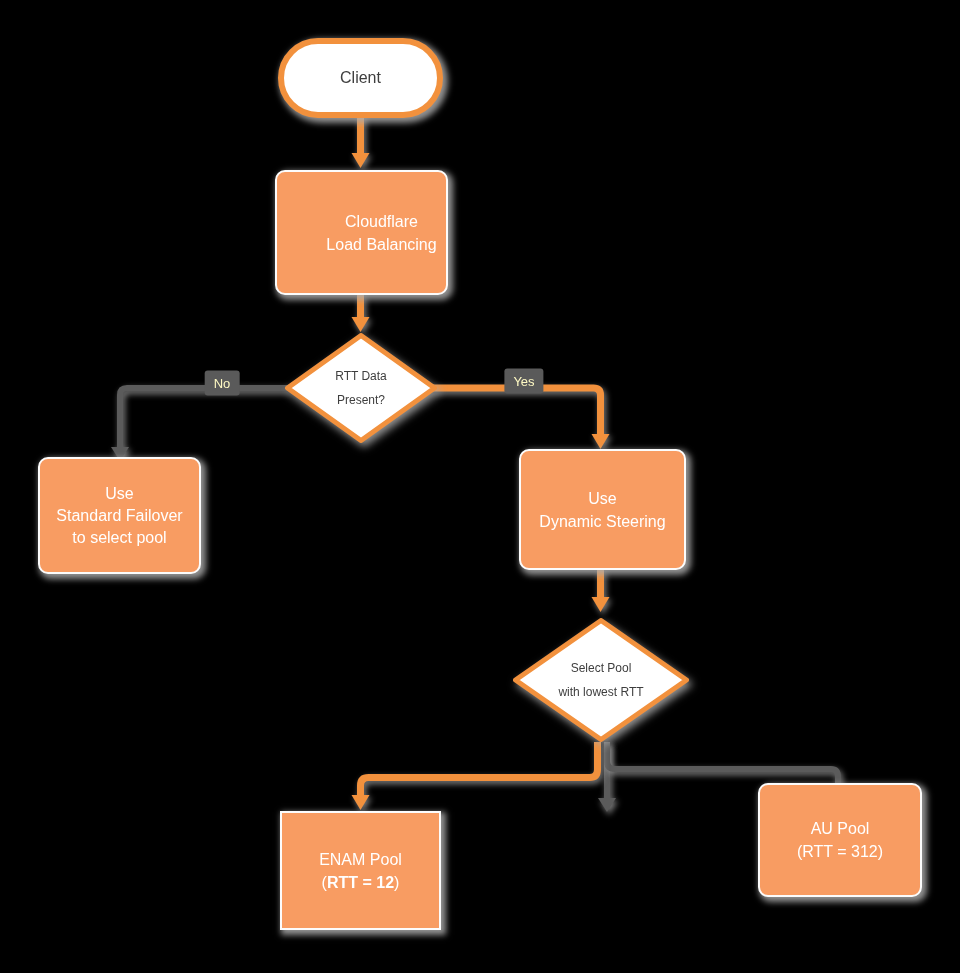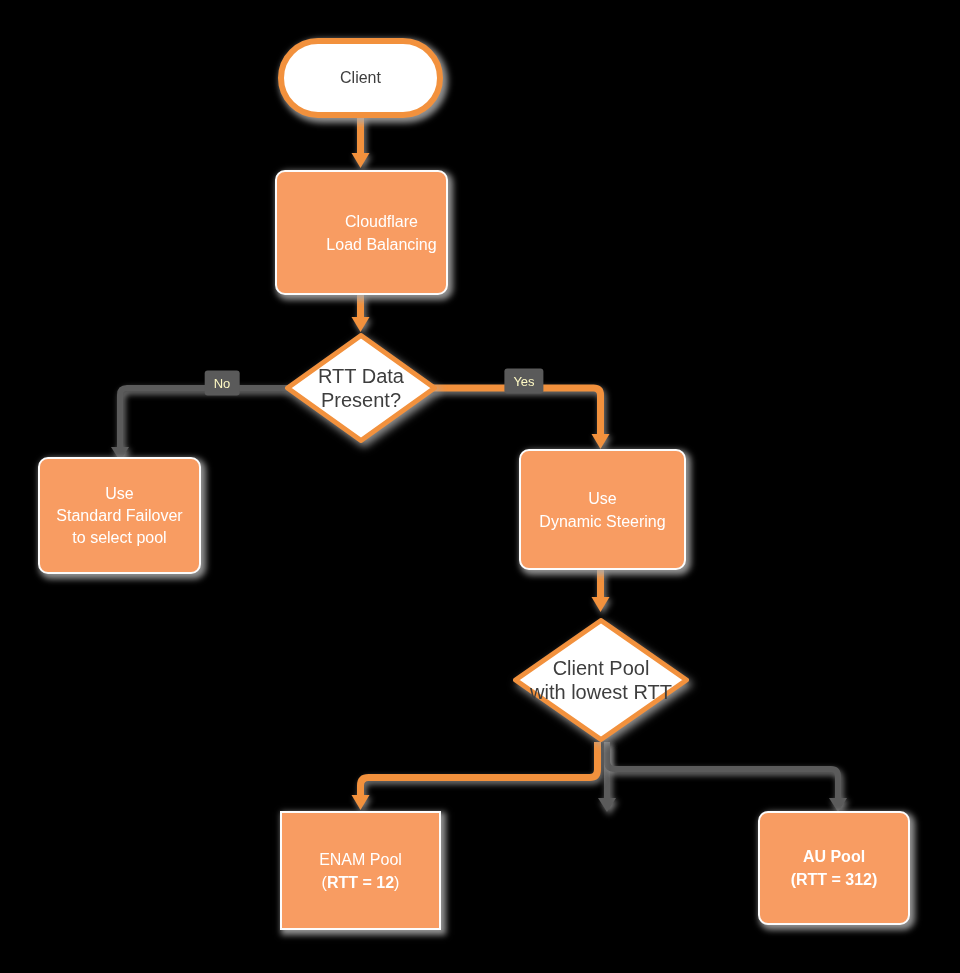--- a/index.html
+++ b/index.html
@@ -21,21 +21,21 @@
     background:#F89C62;color:#FFFFFF;border:2px solid #FCFCFC;border-radius:10px;
     font-size:16px;line-height:23px;
     box-shadow:3px 3px 6px 2px rgba(172,172,172,0.85);
   }
   .terminator{
     background:#FFFFFF;color:#3E3E3E;border:6px solid #F2913D;border-radius:44px;
     font-size:16px;
     box-shadow:3px 3px 6px 2px rgba(172,172,172,0.85);
   }
   .diamond-label{
-    position:absolute;z-index:2;color:#3E3E3E;font-size:20px;line-height:24px;
+    position:absolute;z-index:2;color:#3E3E3E;font-size:12px;line-height:24px;
     display:flex;flex-direction:column;align-items:center;justify-content:center;
     text-align:center;
   }
   .edge-label{
     position:absolute;z-index:3;transform:translate(-50%,-50%);
     background:#5A5A5A;color:#fef9c3;font-size:13px;line-height:13px;
     padding:6px 9px;border-radius:3px;white-space:nowrap;
   }
   .bold{font-weight:bold;}
 </style>
@@ -106,30 +106,30 @@
     <span>Standard Failover</span>
     <span>to select pool</span>
   </div>
 
   <div class="node process" style="left:519px;top:449px;width:167px;height:121px;">
     <span>Use</span>
     <span>Dynamic Steering</span>
   </div>
 
   <div class="diamond-label" style="left:506px;top:650px;width:190px;height:60px;">
-    <span>Client Pool</span>
+    <span>Select Pool</span>
     <span>with lowest RTT</span>
   </div>
 
   <div class="node process" style="left:280px;top:811px;width:161px;height:119px;border-radius:0;">
     <span>ENAM Pool</span>
     <span>
       <span>(</span><span class="bold">RTT = 12</span><span>)</span>
     </span>
   </div>
 
 
-  <div class="node process" style="left:758px;top:811px;width:152px;height:114px;font-weight:bold;">
+  <div class="node process" style="left:758px;top:783px;width:164px;height:114px;">
     <span>AU Pool</span>
     <span>(RTT = 312)</span>
   </div>
 
 </div>
 
 </body></html>

